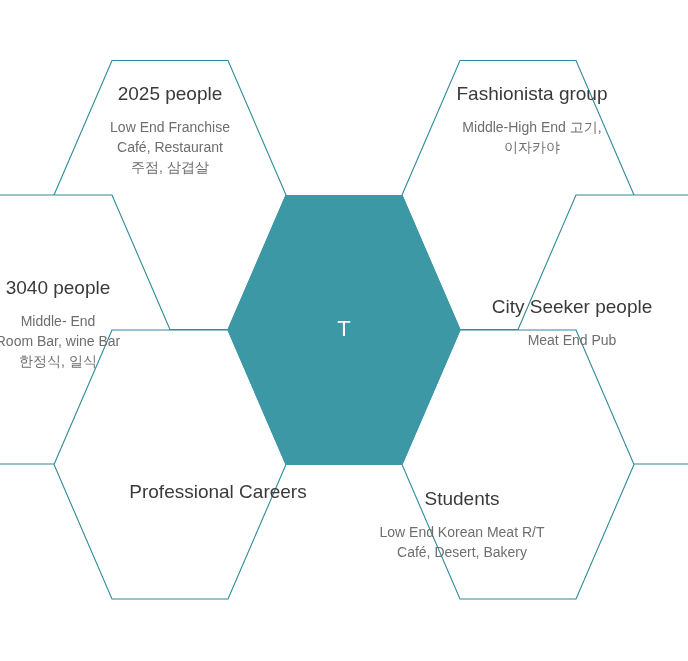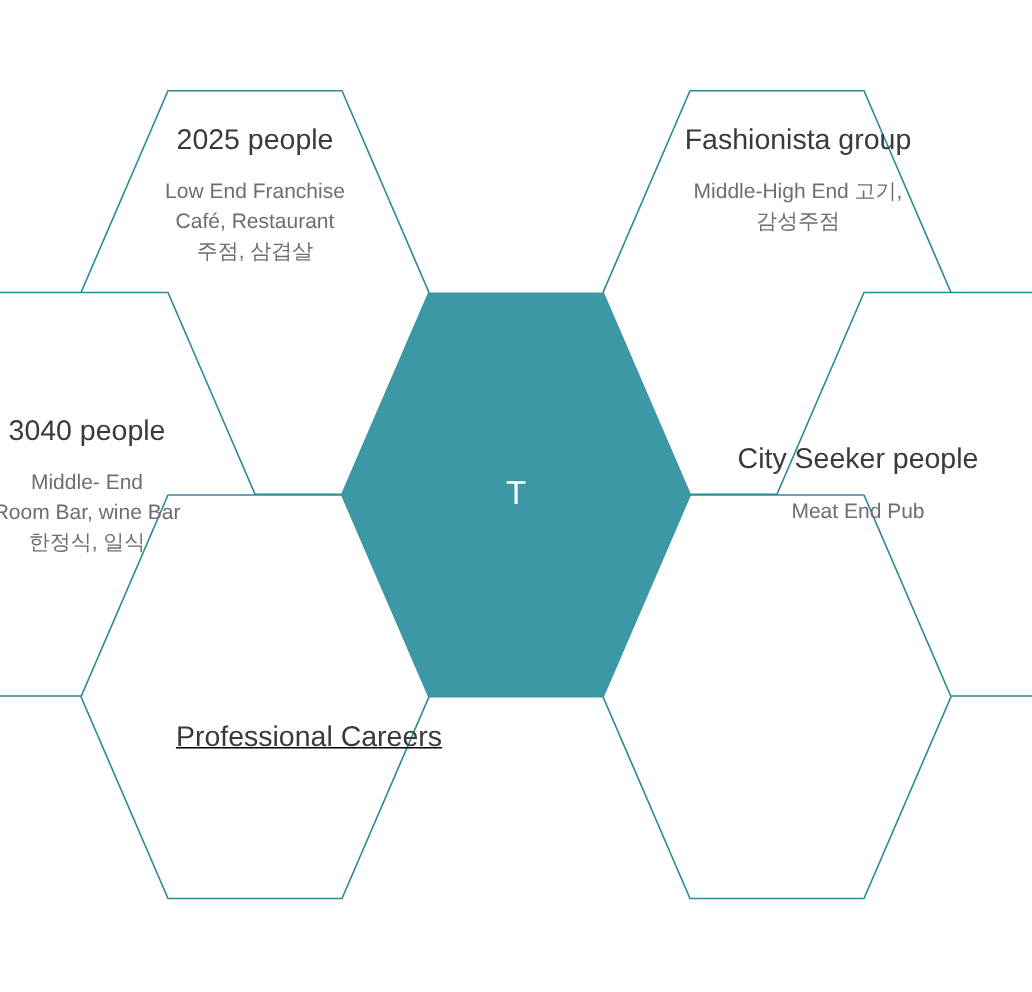--- a/index.html
+++ b/index.html
@@ -97,35 +97,40 @@
   <div class="hex-label" style="left:54px; top:82px;">
     <p class="hex-title">2025 people</p>
     <p class="hex-sub">Low End Franchise
 Café, Restaurant
 주점, 삼겹살</p>
   </div>
 
   <div class="hex-label" style="left:416px; top:82px;">
     <p class="hex-title">Fashionista group</p>
     <p class="hex-sub">Middle-High End 고기,
-감성주점</p>
+이자카야</p>
   </div>
 
   <div class="hex-label" style="left:-58px; top:276px;">
     <p class="hex-title">3040 people</p>
     <p class="hex-sub">Middle- End
 Room Bar, wine Bar
 한정식, 일식</p>
   </div>
 
   <div class="hex-label" style="left:456px; top:295px;">
     <p class="hex-title">City Seeker people</p>
     <p class="hex-sub">Meat End Pub</p>
   </div>
 
-  <div class="hex-label" style="left:90px; top:480px;text-decoration:underline;">
+  <div class="hex-label" style="left:102px; top:480px;">
     <p class="hex-title">Professional Careers</p>
   </div>
 
+  <div class="hex-label" style="left:346px; top:487px;">
+    <p class="hex-title">Students</p>
+    <p class="hex-sub">Low End  Korean Meat R/T
+Café, Desert, Bakery</p>
+  </div>
 
   <div class="center-label" style="left:228px; top:318px;">T</div>
 
 </div>
 
 </body></html>

